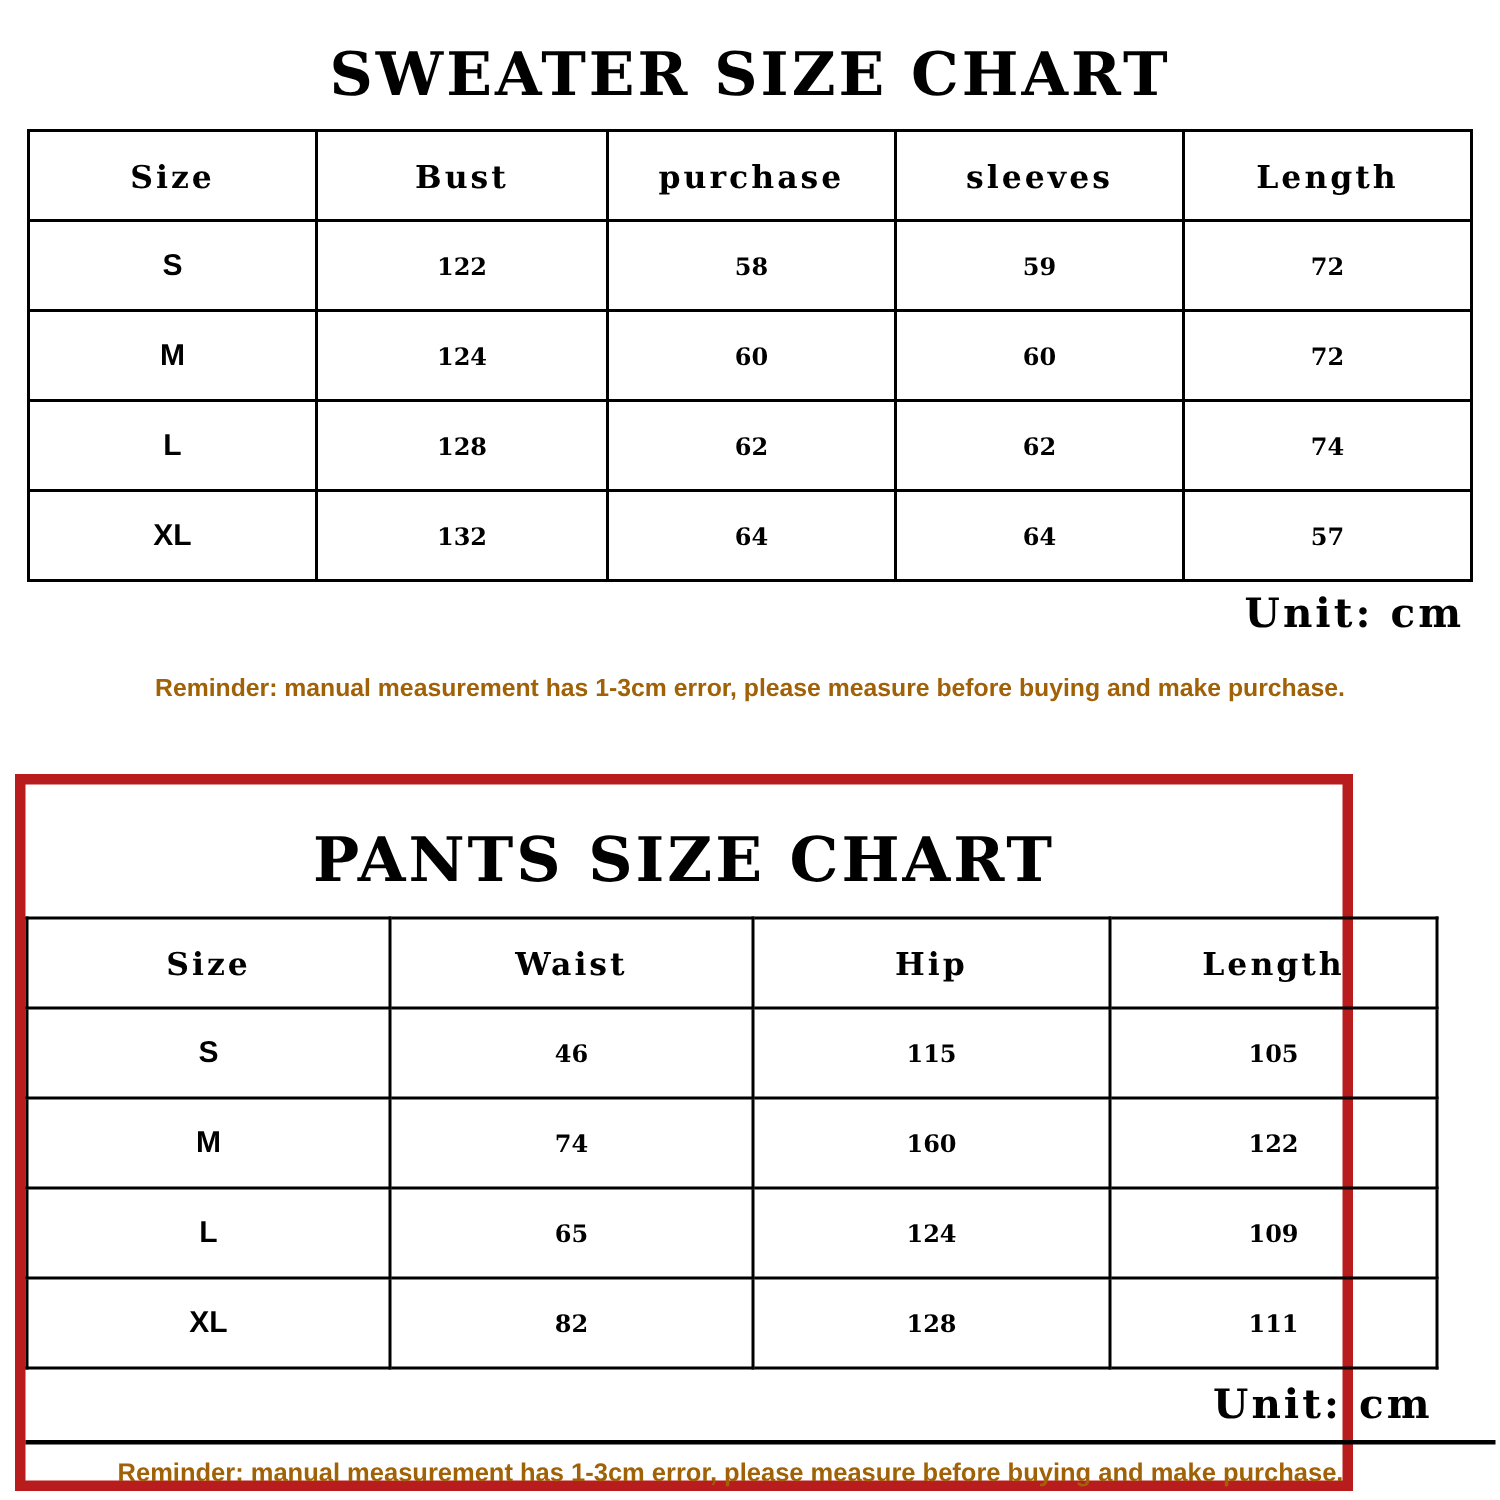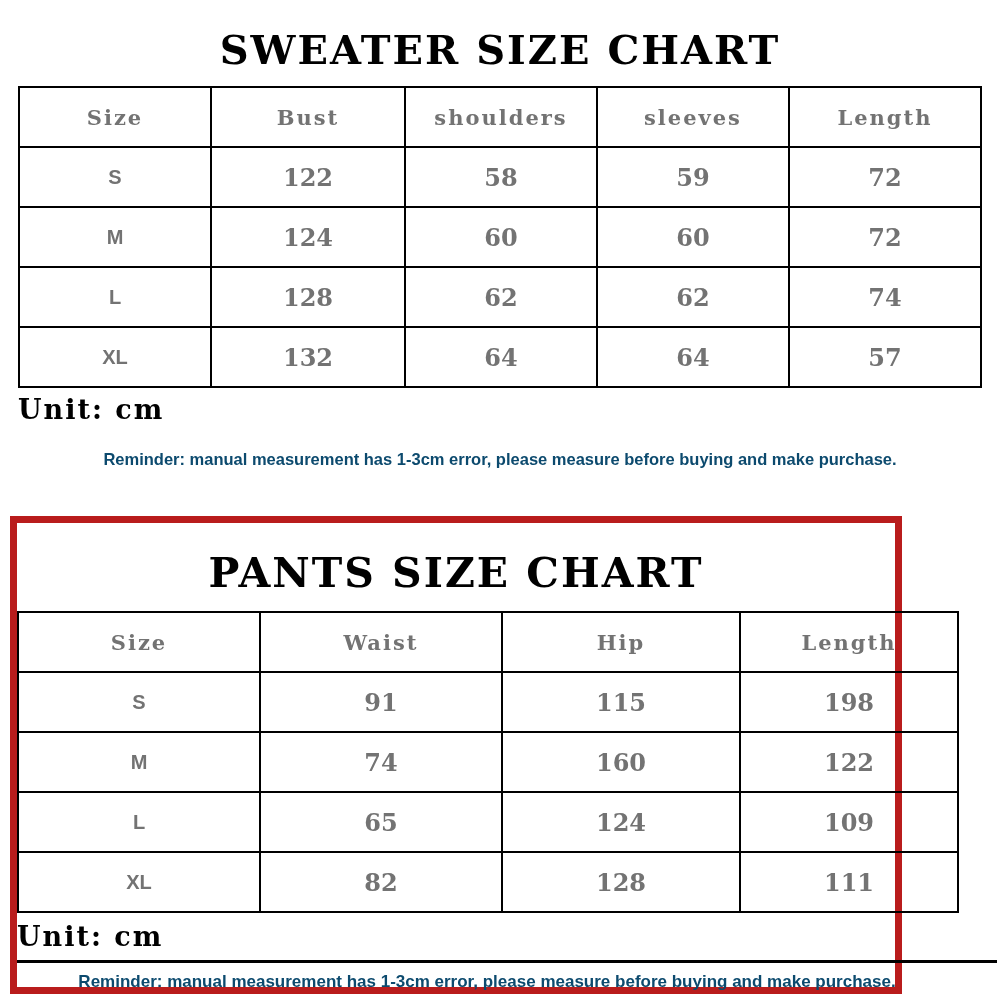--- a/index.html
+++ b/index.html
@@ -44,75 +44,75 @@
 
   table.size-table {
     border-collapse: collapse;
     table-layout: fixed;
   }
   table.size-table td, table.size-table th {
     border: 2px solid #000;
     text-align: center;
     vertical-align: middle;
     font-weight: bold;
-    color: #737373;
+    color: #000000;
   }
   
   table.size-table thead th {
     font-family: "DejaVu Serif", "Liberation Serif", serif;
     font-size: 21px;
     letter-spacing: 2px;
     height: 56px;
   }
   table.size-table tbody td {
     font-family: "Liberation Sans", sans-serif;
     font-size: 19px;
     height: 56px;
   }
   table.size-table tbody td.size-cell {
     font-family: "Liberation Sans", sans-serif;
     font-weight: bold;
     font-size: 20px;
   }
   table.size-table tbody td.num-cell {
     font-family: "DejaVu Serif", "Liberation Serif", serif;
-    font-size: 24px;
+    font-size: 16px;
   }
 
   .sweater-table {
     width: 962px;
     margin: 0 0 0 18px;
   }
   .sweater-table col.c1 { width: 192px; }
   .sweater-table col.c2 { width: 194px; }
   .sweater-table col.c3 { width: 192px; }
   .sweater-table col.c4 { width: 192px; }
   .sweater-table col.c5 { width: 192px; }
 
   .unit-row {
-    text-align: left;
+    text-align: right;
     font-family: "DejaVu Serif", "Liberation Serif", serif;
     font-weight: bold;
     font-size: 27px;
     letter-spacing: 2px;
     color: #000;
   }
   .sweater-unit {
     width: 962px;
     margin: 6px 0 0 18px;
     padding-right: 4px;
     box-sizing: border-box;
   }
 
   .reminder {
     text-align: center;
     font-family: "Liberation Sans", sans-serif;
     font-weight: bold;
     font-size: 16.5px;
-    color: #0c4a6e;
+    color: #a16207;
     line-height: 24px;
   }
   .sweater-reminder {
     width: 1000px;
     margin-top: 22px;
   }
 
   
   .pants-section {
     position: absolute;
@@ -172,21 +172,21 @@
         <col class="c1">
           <col class="c2">
           <col class="c3">
           <col class="c4">
           <col class="c5">
       </colgroup>
       <thead>
         <tr>
           <th>Size</th>
           <th>Bust</th>
-          <th>shoulders</th>
+          <th>purchase</th>
           <th>sleeves</th>
           <th>Length</th>
         </tr>
       </thead>
       <tbody>
         <tr>
           <td class="size-cell">S</td>
           <td class="num-cell">122</td>
           <td class="num-cell">58</td>
           <td class="num-cell">59</td>
@@ -236,23 +236,23 @@
         <tr>
           <th>Size</th>
           <th>Waist</th>
           <th>Hip</th>
           <th>Length</th>
         </tr>
       </thead>
       <tbody>
         <tr>
           <td class="size-cell">S</td>
-          <td class="num-cell">91</td>
+          <td class="num-cell">46</td>
           <td class="num-cell">115</td>
-          <td class="num-cell">198</td>
+          <td class="num-cell">105</td>
         </tr>
         <tr>
           <td class="size-cell">M</td>
           <td class="num-cell">74</td>
           <td class="num-cell">160</td>
           <td class="num-cell">122</td>
         </tr>
         <tr>
           <td class="size-cell">L</td>
           <td class="num-cell">65</td>

